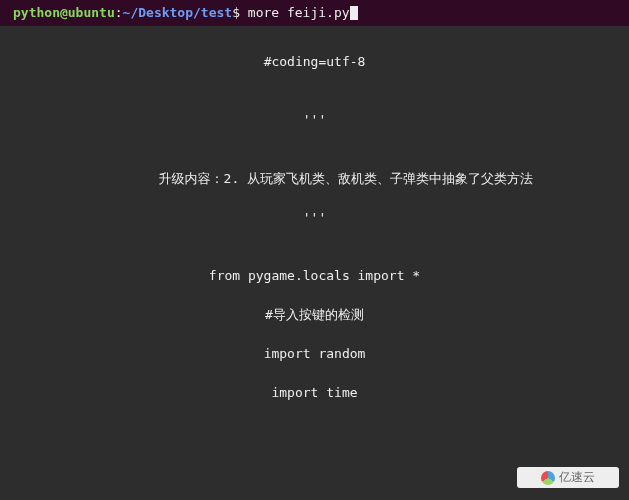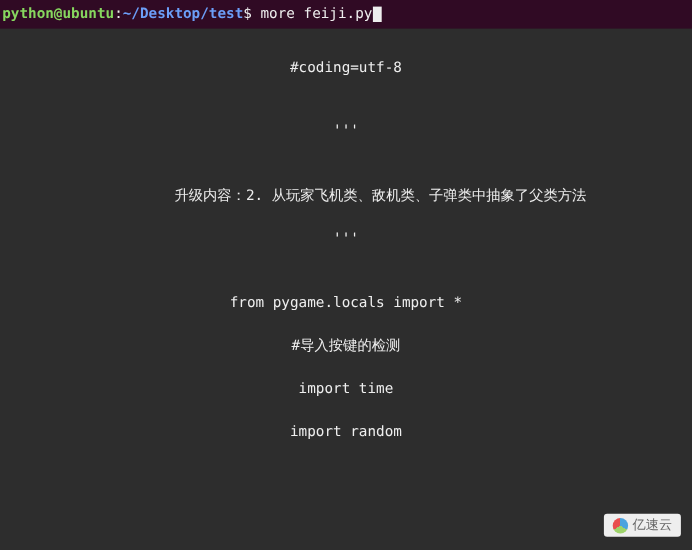--- a/index.html
+++ b/index.html
@@ -17,21 +17,21 @@
       overflow: hidden;
       position: relative;
     }
     .terminal {
       width: 100%;
       height: 100%;
       background: #2d2d2d;
     }
     .prompt-bar {
       background: #300a24;
-      padding: 4px 2px;
+      padding: 4px 13px;
       font-size: 13px;
       line-height: 1.4;
     }
     .prompt-user {
       color: #87d75f;
       font-weight: bold;
     }
     .prompt-colon {
       color: #eeeeee;
     }
@@ -64,21 +64,21 @@
       text-align: center;
     }
     .watermark {
       position: absolute;
       bottom: 12px;
       right: 10px;
       background: rgba(255,255,255,0.92);
       color: #666;
       font-family: sans-serif;
       font-size: 12px;
-      padding: 2px 8px;
+      padding: 2px 24px;
       border-radius: 3px;
       display: flex;
       align-items: center;
       gap: 4px;
     }
     .watermark-icon {
       display:inline-block;
       width:14px;
       height:14px;
       border-radius:50%;
@@ -95,22 +95,22 @@
   <div class="code-area">
 <div class="code-line">#coding=utf-8</div>
 <div class="code-line"></div>
 <div class="code-line">'''</div>
 <div class="code-line"></div>
 <div class="code-line">        升级内容：2. 从玩家飞机类、敌机类、子弹类中抽象了父类方法</div>
 <div class="code-line">'''</div>
 <div class="code-line"></div>
 <div class="code-line">from pygame.locals import *</div>
 <div class="code-line">#导入按键的检测</div>
+<div class="code-line">import random</div>
 <div class="code-line">import time</div>
-<div class="code-line">import random</div>
 <div class="code-line"></div>
 
 
 
 
 
 <div class="code-line"></div>
 
 
 <div class="code-line"></div>

